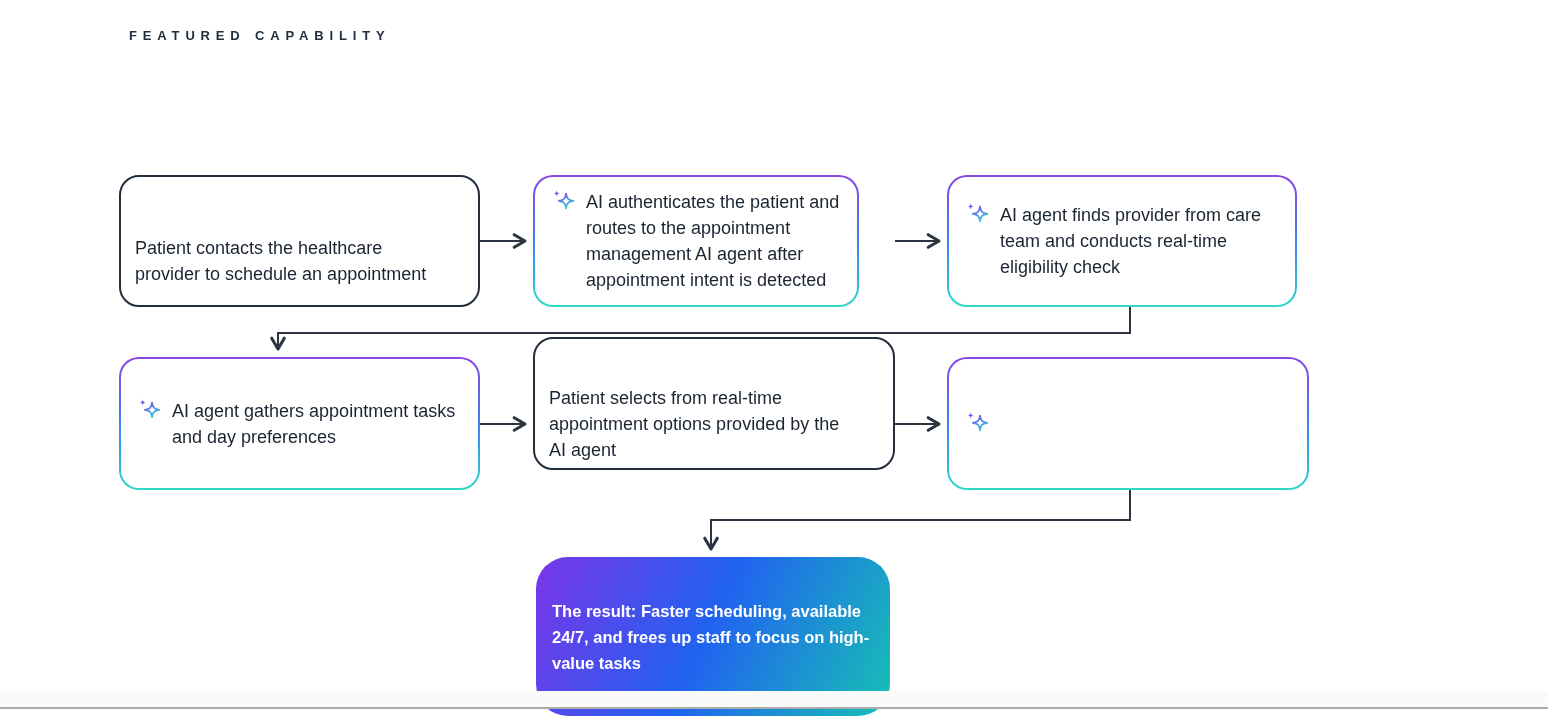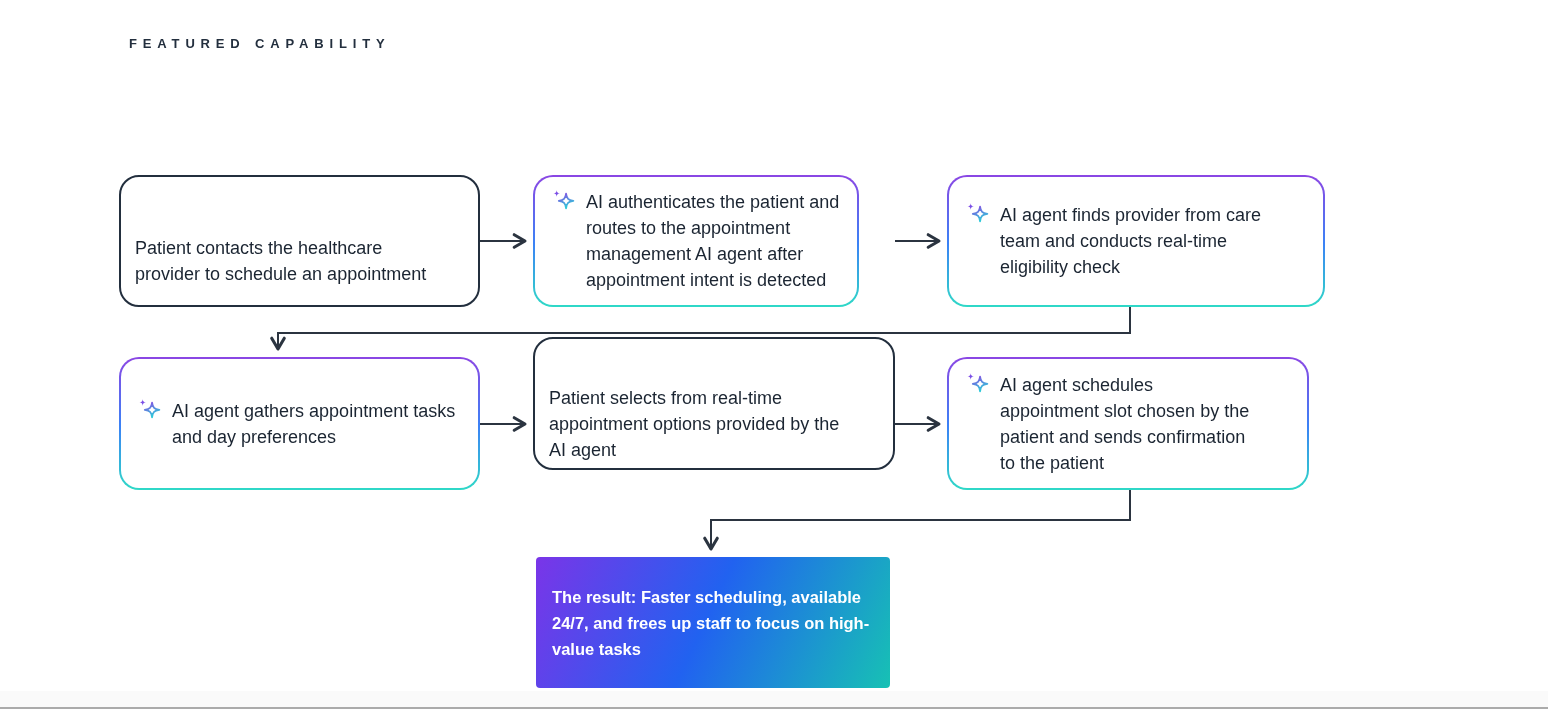--- a/index.html
+++ b/index.html
@@ -10,21 +10,21 @@
     position: relative;
     width: 1548px;
     height: 716px;
     background: #ffffff;
     overflow: hidden;
   }
 
   .eyebrow {
     position: absolute;
     left: 129px;
-    top: 36px;
+    top: 28px;
     font-size: 13px;
     font-weight: 600;
     letter-spacing: 0.45em;
     color: #232f3e;
   }
 
   .title {
     position: absolute;
     left: 126px;
     top: 60px;
@@ -79,30 +79,30 @@
     color: #1b2532;
     font-weight: 500;
   }
   .w300 { max-width: 300px; margin-top: 40px; }
   .w285 { max-width: 285px; }
   .w255 { max-width: 255px; }
 
   
   .pos-s0 { left: 119px; top: 175px; width: 361px; height: 132px; }
   .pos-s1 { left: 533px; top: 175px; width: 326px; height: 132px; }
-  .pos-s2 { left: 947px; top: 175px; width: 378px; height: 132px; }
+  .pos-s2 { left: 947px; top: 175px; width: 350px; height: 132px; }
   .pos-s3 { left: 119px; top: 357px; width: 361px; height: 133px; }
   .pos-s4 { left: 533px; top: 337px; width: 362px; height: 133px; }
   .pos-s5 { left: 947px; top: 357px; width: 362px; height: 133px; }
 
   .result {
     position: absolute;
     left: 536px; top: 557px;
-    width: 354px; height: 131px;
-    border-radius: 4px;
+    width: 354px; height: 159px;
+    border-radius: 32px;
     background: linear-gradient(115deg, #7a35e8 0%, #2162f0 48%, #17c1b4 100%);
     display: flex;
     align-items: center;
     padding: 0 16px;
   }
   .result-text {
     color: #ffffff;
     font-size: 16.5px;
     line-height: 26px;
     font-weight: 700;
@@ -202,21 +202,20 @@
       <div class="step-text w300">Patient selects from real-time appointment options provided by the AI agent</div>
     </div>
   </div>
 
   <div class="step step--ai pos-s5">
     <div class="step-inner">
       <svg class="sparkle" viewBox="0 0 24 24">
         <path d="M13.5 4.5 C14.2 9.4 15.6 10.8 20.5 11.5 C15.6 12.2 14.2 13.6 13.5 18.5 C12.8 13.6 11.4 12.2 6.5 11.5 C11.4 10.8 12.8 9.4 13.5 4.5 Z" fill="none" stroke="url(#sparkStroke)" stroke-width="1.7" stroke-linejoin="round"></path>
         <path d="M4.5 1.2 C4.8 3.4 5.4 4 7.6 4.3 C5.4 4.6 4.8 5.2 4.5 7.4 C4.2 5.2 3.6 4.6 1.4 4.3 C3.6 4 4.2 3.4 4.5 1.2 Z" fill="url(#sparkFill)"></path>
       </svg>
-      <div class="step-text w255">AI agent schedules appointment slot chosen by the patient and sends confirmation to the patient</div>
     </div>
   </div>
 
   <div class="result">
     <p class="result-text"><strong>The result:</strong><span> Faster scheduling, available 24/7, and frees up staff to focus on high-value tasks</span></p>
   </div>
 
   <div class="footer-strip"></div>
   <div class="footer-line"></div>
 

